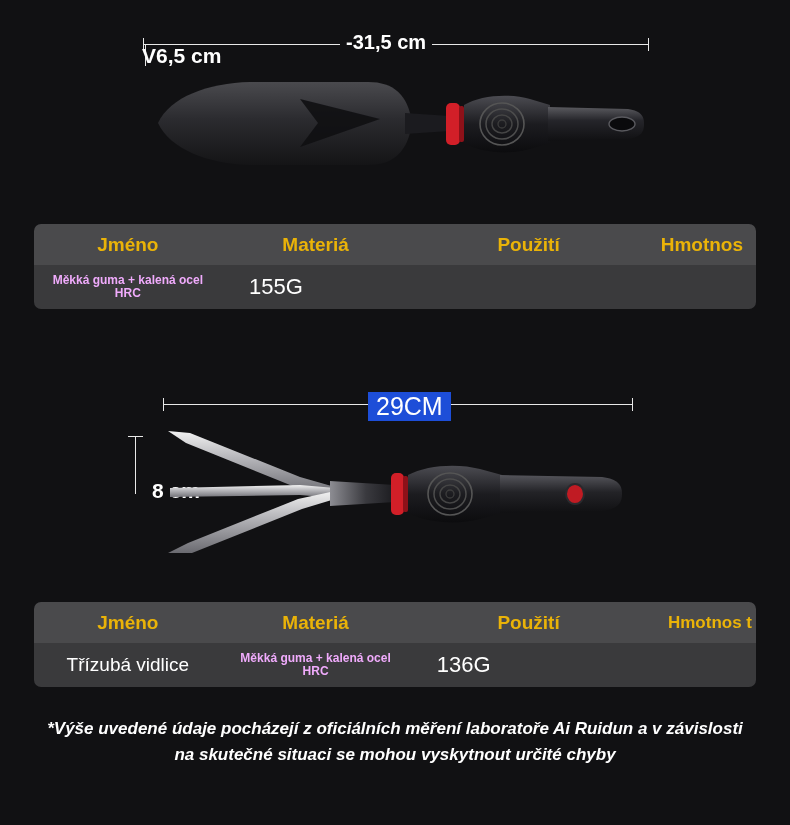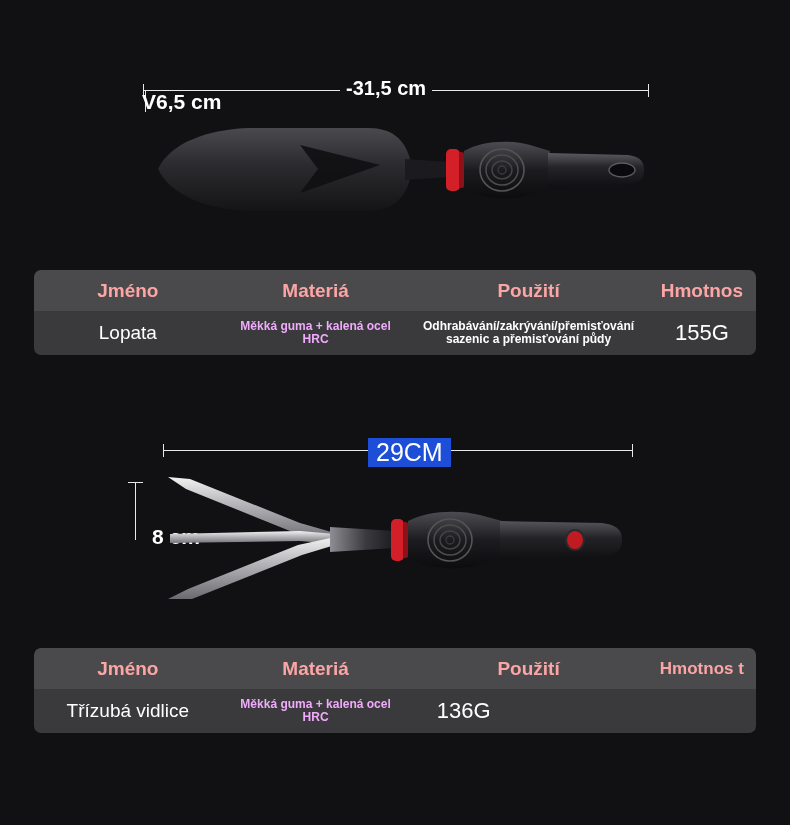--- a/index.html
+++ b/index.html
@@ -13,21 +13,20 @@
     font-family: "Liberation Sans", sans-serif;
     color: #ffffff;
     overflow: hidden;
     position: relative;
   }
 
   .page {
     position: relative;
     width: 790px;
     height: 725px;
-    margin-top: 46px;
   }
 
   
   .dim-line {
     position: absolute;
     height: 1px;
     background: #e8e8e8;
   }
   .dim-vline {
     position: absolute;
@@ -81,23 +80,23 @@
     line-height: 1.05;
   }
   .c1 { width: 26%; }
   .c2 { width: 26%; }
   .c3 { width: 33%; }
   .c4 { width: 15%; }
 
   .head-text {
     font-size: 19px;
     font-weight: bold;
-    color: #fca5a5;
-  }
-  .head-text.small { font-size: 17px; }
+    color: #eab308;
+  }
+  .head-text.small { font-size: 17px; text-align: right; }
 
   .body-name {
     font-size: 19px;
     color: #ffffff;
   }
   .body-mat {
     font-size: 12px;
     font-weight: bold;
     color: #f0abfc;
   }
@@ -185,23 +184,21 @@
   </div>
 
   <div class="spec-table" style="top:224px;">
     <div class="spec-row spec-head">
       <div class="spec-cell c1 head-text">Jméno</div>
       <div class="spec-cell c2 head-text">Materiá</div>
       <div class="spec-cell c3 head-text">Použití</div>
       <div class="spec-cell c4 head-text">Hmotnos</div>
     </div>
     <div class="spec-row spec-body">
-      <div class="spec-cell c1 body-name">Lopata</div>
       <div class="spec-cell c2 body-mat">Měkká guma + kalená ocel HRC</div>
-      <div class="spec-cell c3 body-use">Odhrabávání/zakrývání/přemisťování sazenic a přemisťování půdy</div>
       <div class="spec-cell c4 body-weight">155G</div>
     </div>
   </div>
 
   <div class="dim-line" style="left:163px; top:404px; width:470px;"></div>
   <div class="tick" style="left:163px; top:398px;"></div>
   <div class="tick" style="left:632px; top:398px;"></div>
   <div class="dim-label" style="left:368px; top:392px; font-size:25px; font-weight:normal; background:#1d4ed8; padding:0 8px;">29CM</div>
 
   <div class="dim-vline" style="left:135px; top:436px; height:58px;"></div>
@@ -265,14 +262,15 @@
       <div class="spec-cell c3 head-text">Použití</div>
       <div class="spec-cell c4 head-text small">Hmotnos t</div>
     </div>
     <div class="spec-row spec-body">
       <div class="spec-cell c1 body-name">Třízubá vidlice</div>
       <div class="spec-cell c2 body-mat">Měkká guma + kalená ocel HRC</div>
       <div class="spec-cell c4 body-weight">136G</div>
     </div>
   </div>
 
+  <div class="footnote">*Výše uvedené údaje pocházejí z oficiálních měření laboratoře Ai Ruidun a v závislosti na skutečné situaci se mohou vyskytnout určité chyby</div>
 
 </div>
 
 </body></html>

